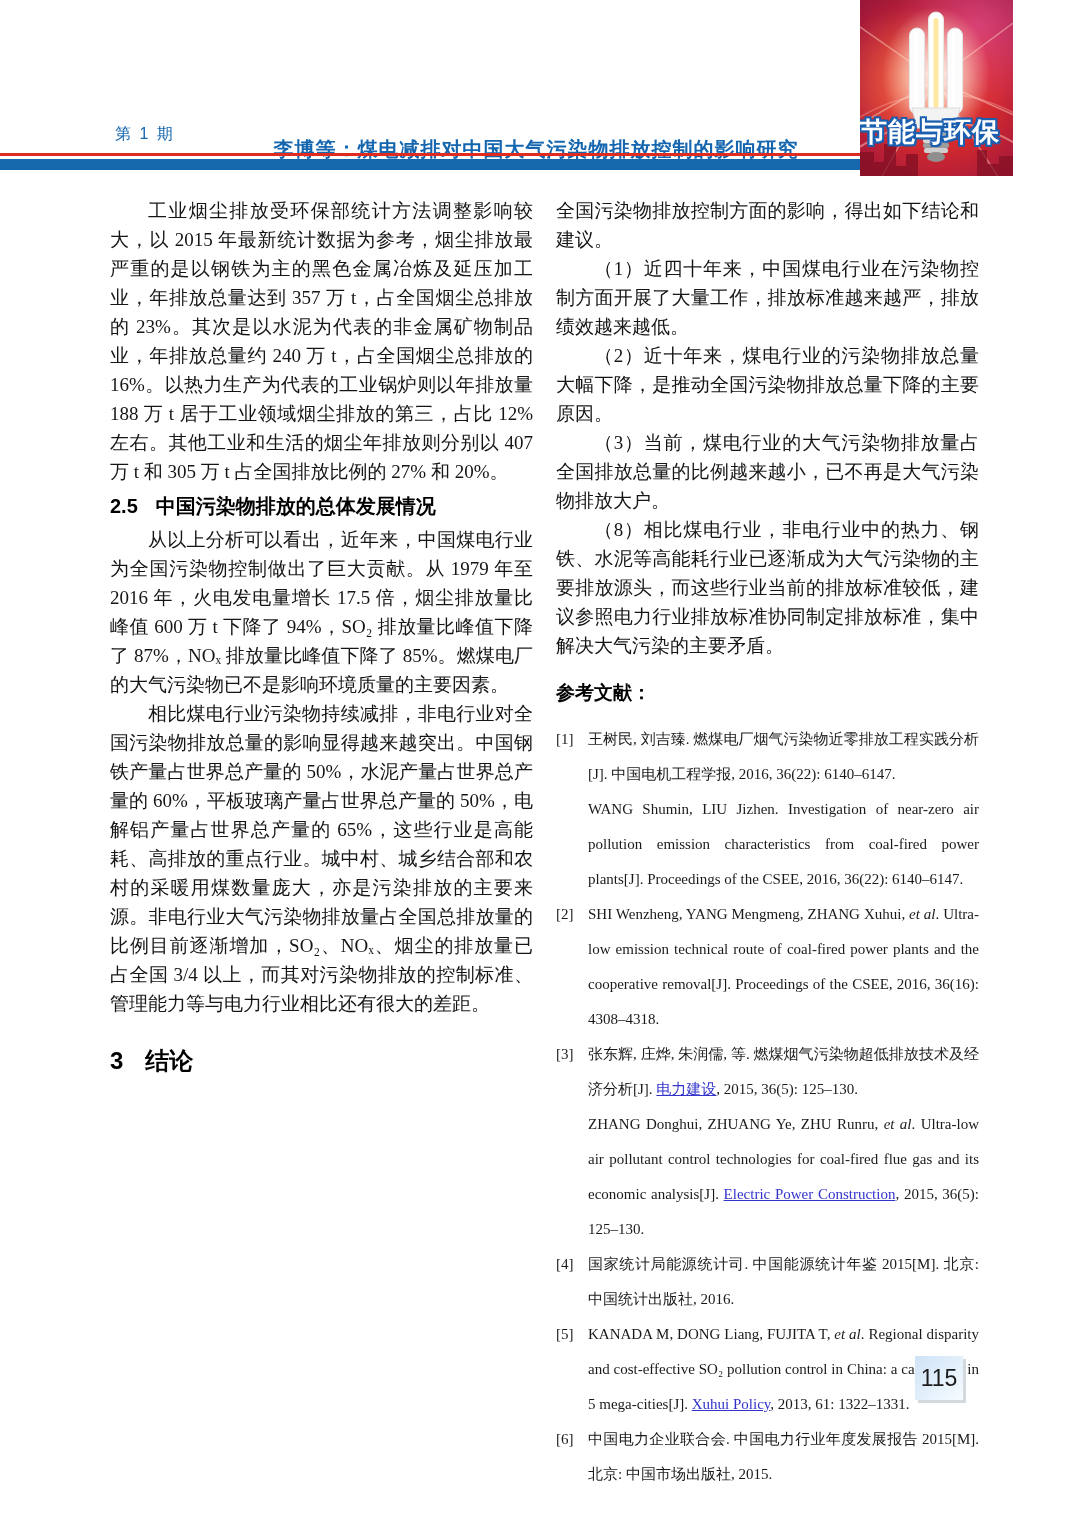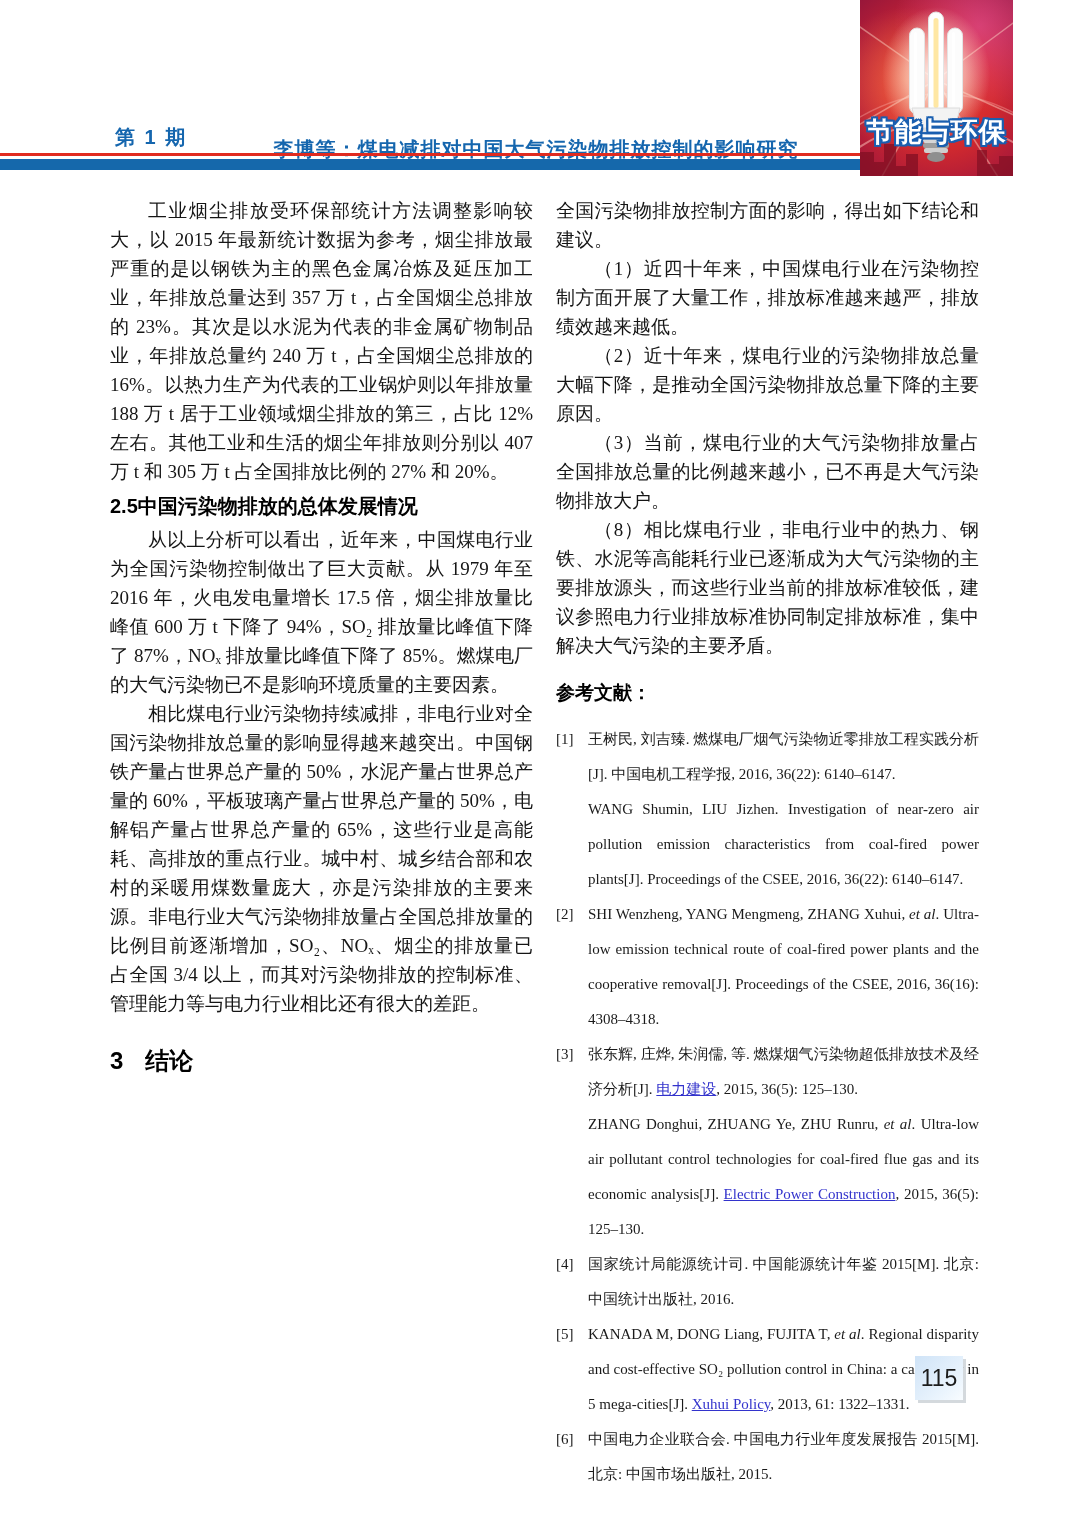--- a/index.html
+++ b/index.html
@@ -1,48 +1,48 @@
 <!DOCTYPE html>
 <html><head>
 <meta charset="utf-8">
 <style>
   html,body{margin:0;padding:0;}
   body{width:1080px;height:1515px;background:#ffffff;font-family:"Liberation Serif",serif;}
   .page{position:relative;width:1080px;height:1515px;background:#fff;overflow:hidden;}
 
   
   .issue{position:absolute;left:115px;top:124px;font-family:"Liberation Sans",sans-serif;
-         font-weight:bold;font-size:20px;color:#1566ae;letter-spacing:2px;}
+         font-weight:normal;font-size:16px;color:#1566ae;letter-spacing:2px;}
   .running-title{position:absolute;left:0;top:136px;width:1072px;text-align:center;
          font-family:"Liberation Sans",sans-serif;font-weight:bold;font-size:20px;color:#1566ae;letter-spacing:1px;}
   .rule-red{position:absolute;left:0;top:153px;width:1013px;height:3px;background:#e02b20;}
   .rule-blue{position:absolute;left:0;top:159px;width:1013px;height:11px;background:#1568ab;}
 
   
   .photo{position:absolute;left:860px;top:0;width:153px;height:176px;overflow:hidden;
      background:
        radial-gradient(circle at 78% 15%, rgba(235,90,170,.55), rgba(235,90,170,0) 45%),
        radial-gradient(circle at 30% 45%, rgba(255,150,90,.45), rgba(255,110,70,0) 50%),
        radial-gradient(circle at 52% 52%, #e63d2c 0%, #d32a2e 45%, #b21d37 75%, #97163a 100%);}
   .photo svg{position:absolute;left:0;top:0;}
-  .logo-caption{position:absolute;left:0;bottom:26px;width:100%;text-align:center;
+  .logo-caption{position:absolute;left:0;bottom:26px;width:100%;text-align:left;
      font-family:"Liberation Sans",sans-serif;font-weight:bold;font-size:27px;color:#ffffff;letter-spacing:1px;
      text-shadow:-2px -2px 0 #1a5fb0,2px -2px 0 #1a5fb0,-2px 2px 0 #1a5fb0,2px 2px 0 #1a5fb0,
                   0 -2px 0 #1a5fb0,0 2px 0 #1a5fb0,-2px 0 0 #1a5fb0,2px 0 0 #1a5fb0;}
 
   
   .col{position:absolute;top:196px;width:423px;}
   .col-left{left:110px;}
   .col-right{left:556px;}
   .para{margin:0;font-size:19px;line-height:29px;text-align:justify;color:#151515;}
   .para.indent{text-indent:2em;}
 
   .h25{margin:6px 0 4px;font-family:"Liberation Sans",sans-serif;font-weight:bold;
        font-size:20px;color:#000;line-height:29px;}
-  .h25 .num{}
+  .h25 .num{margin-right:18px;}
   .h3{margin:28px 0 30px;font-family:"Liberation Sans",sans-serif;font-weight:600;
       font-size:24px;color:#000000;line-height:30px;}
   .h3 .num{margin-right:22px;}
 
   .refs-h{margin:20px 0 16px;font-family:"Liberation Sans",sans-serif;font-weight:bold;
       font-size:19px;color:#000;}
   .ref{display:flex;align-items:flex-start;font-size:15px;line-height:35px;color:#1a1a1a;}
   .ref-label{flex:0 0 32px;font-family:"Liberation Serif",serif;}
   .ref-body{flex:1 1 auto;}
   .ref-block{text-align:justify;}

